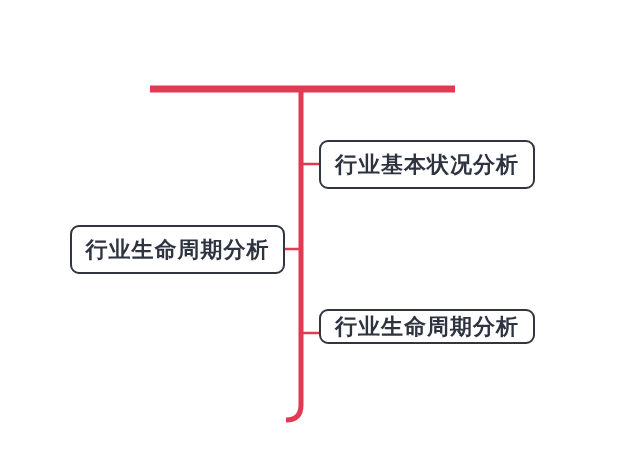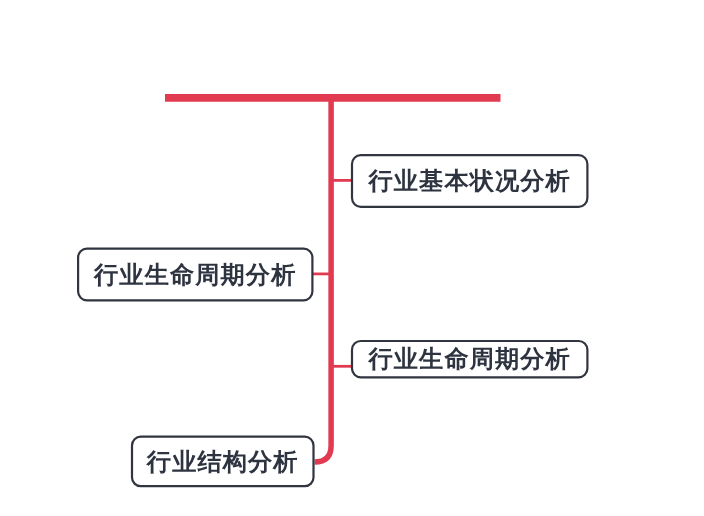--- a/index.html
+++ b/index.html
@@ -92,17 +92,14 @@
   </div>
 
   <div class="node node-general">
     <span>行业生命周期分析</span>
   </div>
 
   <div class="node node-cycle">
     <span>行业生命周期分析</span>
   </div>
 
-  <div class="node node-struct">
-    <span>行业结构分析</span>
-  </div>
 
 </div>
 
 </body></html>

